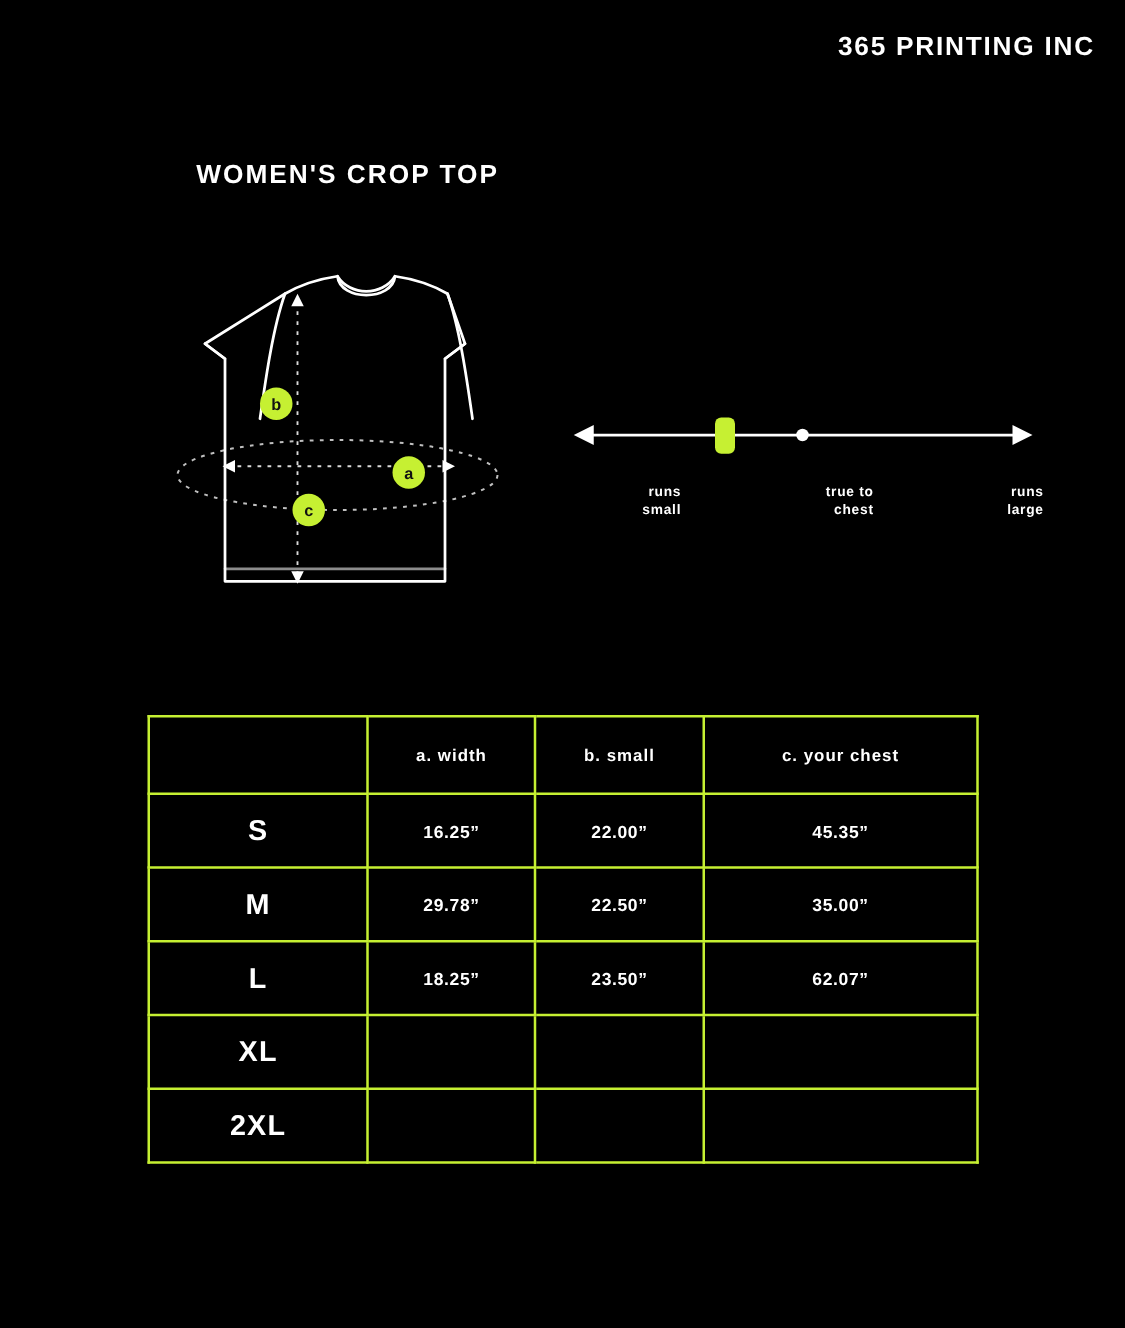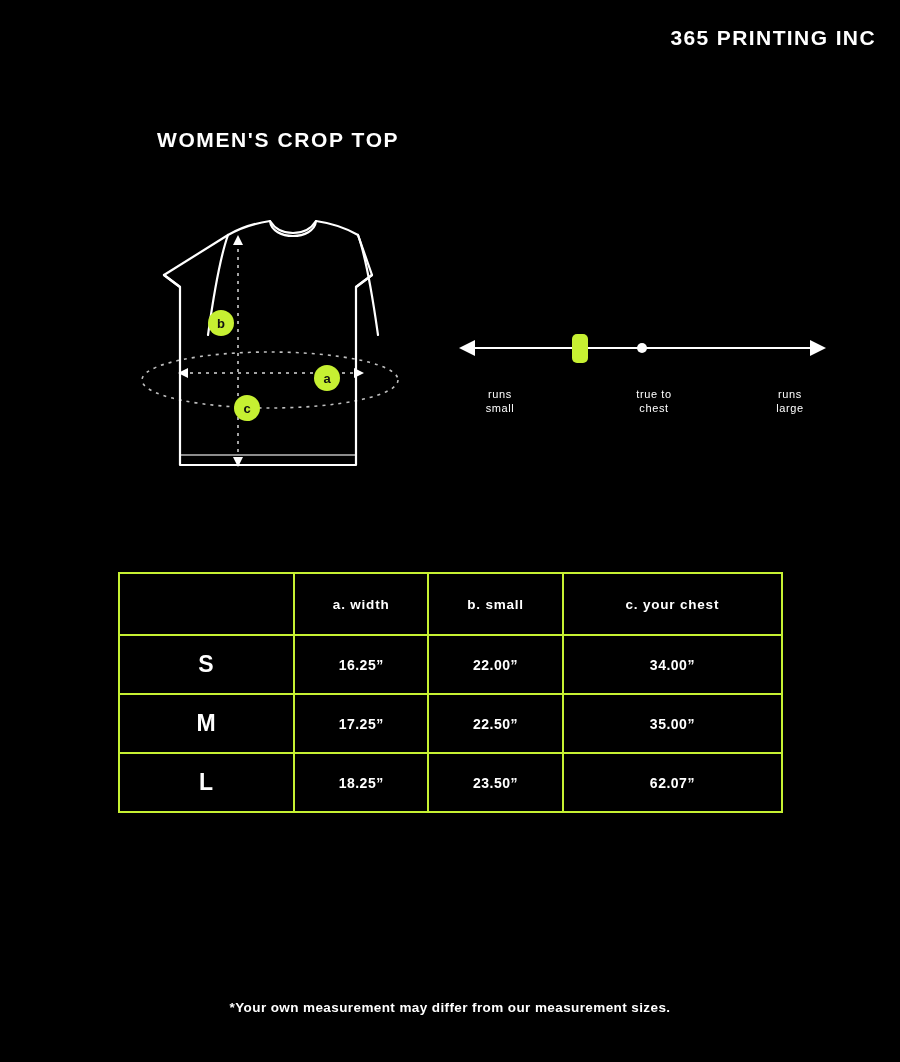--- a/index.html
+++ b/index.html
@@ -30,21 +30,21 @@
     margin-left: 39px;
   }
 
   
   .garment { position: absolute; left: 120px; top: 215px; width: 310px; height: 290px; }
 
   
   .scale { position: absolute; left: 455px; top: 330px; width: 375px; height: 100px; }
   .scale-labels { position: absolute; top: 58px; left: 0; width: 375px; height: 40px; }
   .scale-label {
-    position: absolute; text-align: center; font-size: 11px; font-weight: normal;
+    position: absolute; text-align: right; font-size: 11px; font-weight: bold;
     letter-spacing: 0.6px; line-height: 1.25; color: #ffffff; width: 90px;
   }
   .sl-small { left: 0px; }
   .sl-true  { left: 154px; }
   .sl-large { left: 290px; }
 
   
   .table-wrap { position: absolute; left: 118px; top: 572px; width: 665px; }
   table { border-collapse: collapse; width: 665px; }
   td, th {
@@ -157,33 +157,44 @@
           <th>a. width</th>
           <th>b. small</th>
           <th>c. your chest</th>
         </tr>
       </thead>
       <tbody>
         <tr>
           <td class="size">S</td>
           <td class="val">16.25”</td>
           <td class="val">22.00”</td>
-          <td class="val">34.00”</td>
+          <td class="val">45.35”</td>
         </tr>
         <tr>
           <td class="size">M</td>
-          <td class="val">17.25”</td>
+          <td class="val">29.78”</td>
           <td class="val">22.50”</td>
           <td class="val">35.00”</td>
         </tr>
         <tr>
           <td class="size">L</td>
           <td class="val">18.25”</td>
           <td class="val">23.50”</td>
           <td class="val">62.07”</td>
         </tr>
+        <tr>
+          <td class="size">XL</td>
+          <td class="val"></td>
+          <td class="val"></td>
+          <td class="val"></td>
+        </tr>
+        <tr>
+          <td class="size">2XL</td>
+          <td class="val"></td>
+          <td class="val"></td>
+          <td class="val"></td>
+        </tr>
       </tbody>
     </table>
   </div>
 
-  <div class="footnote">*Your own measurement may differ from our measurement sizes.</div>
 
 </div>
 
 </body></html>

